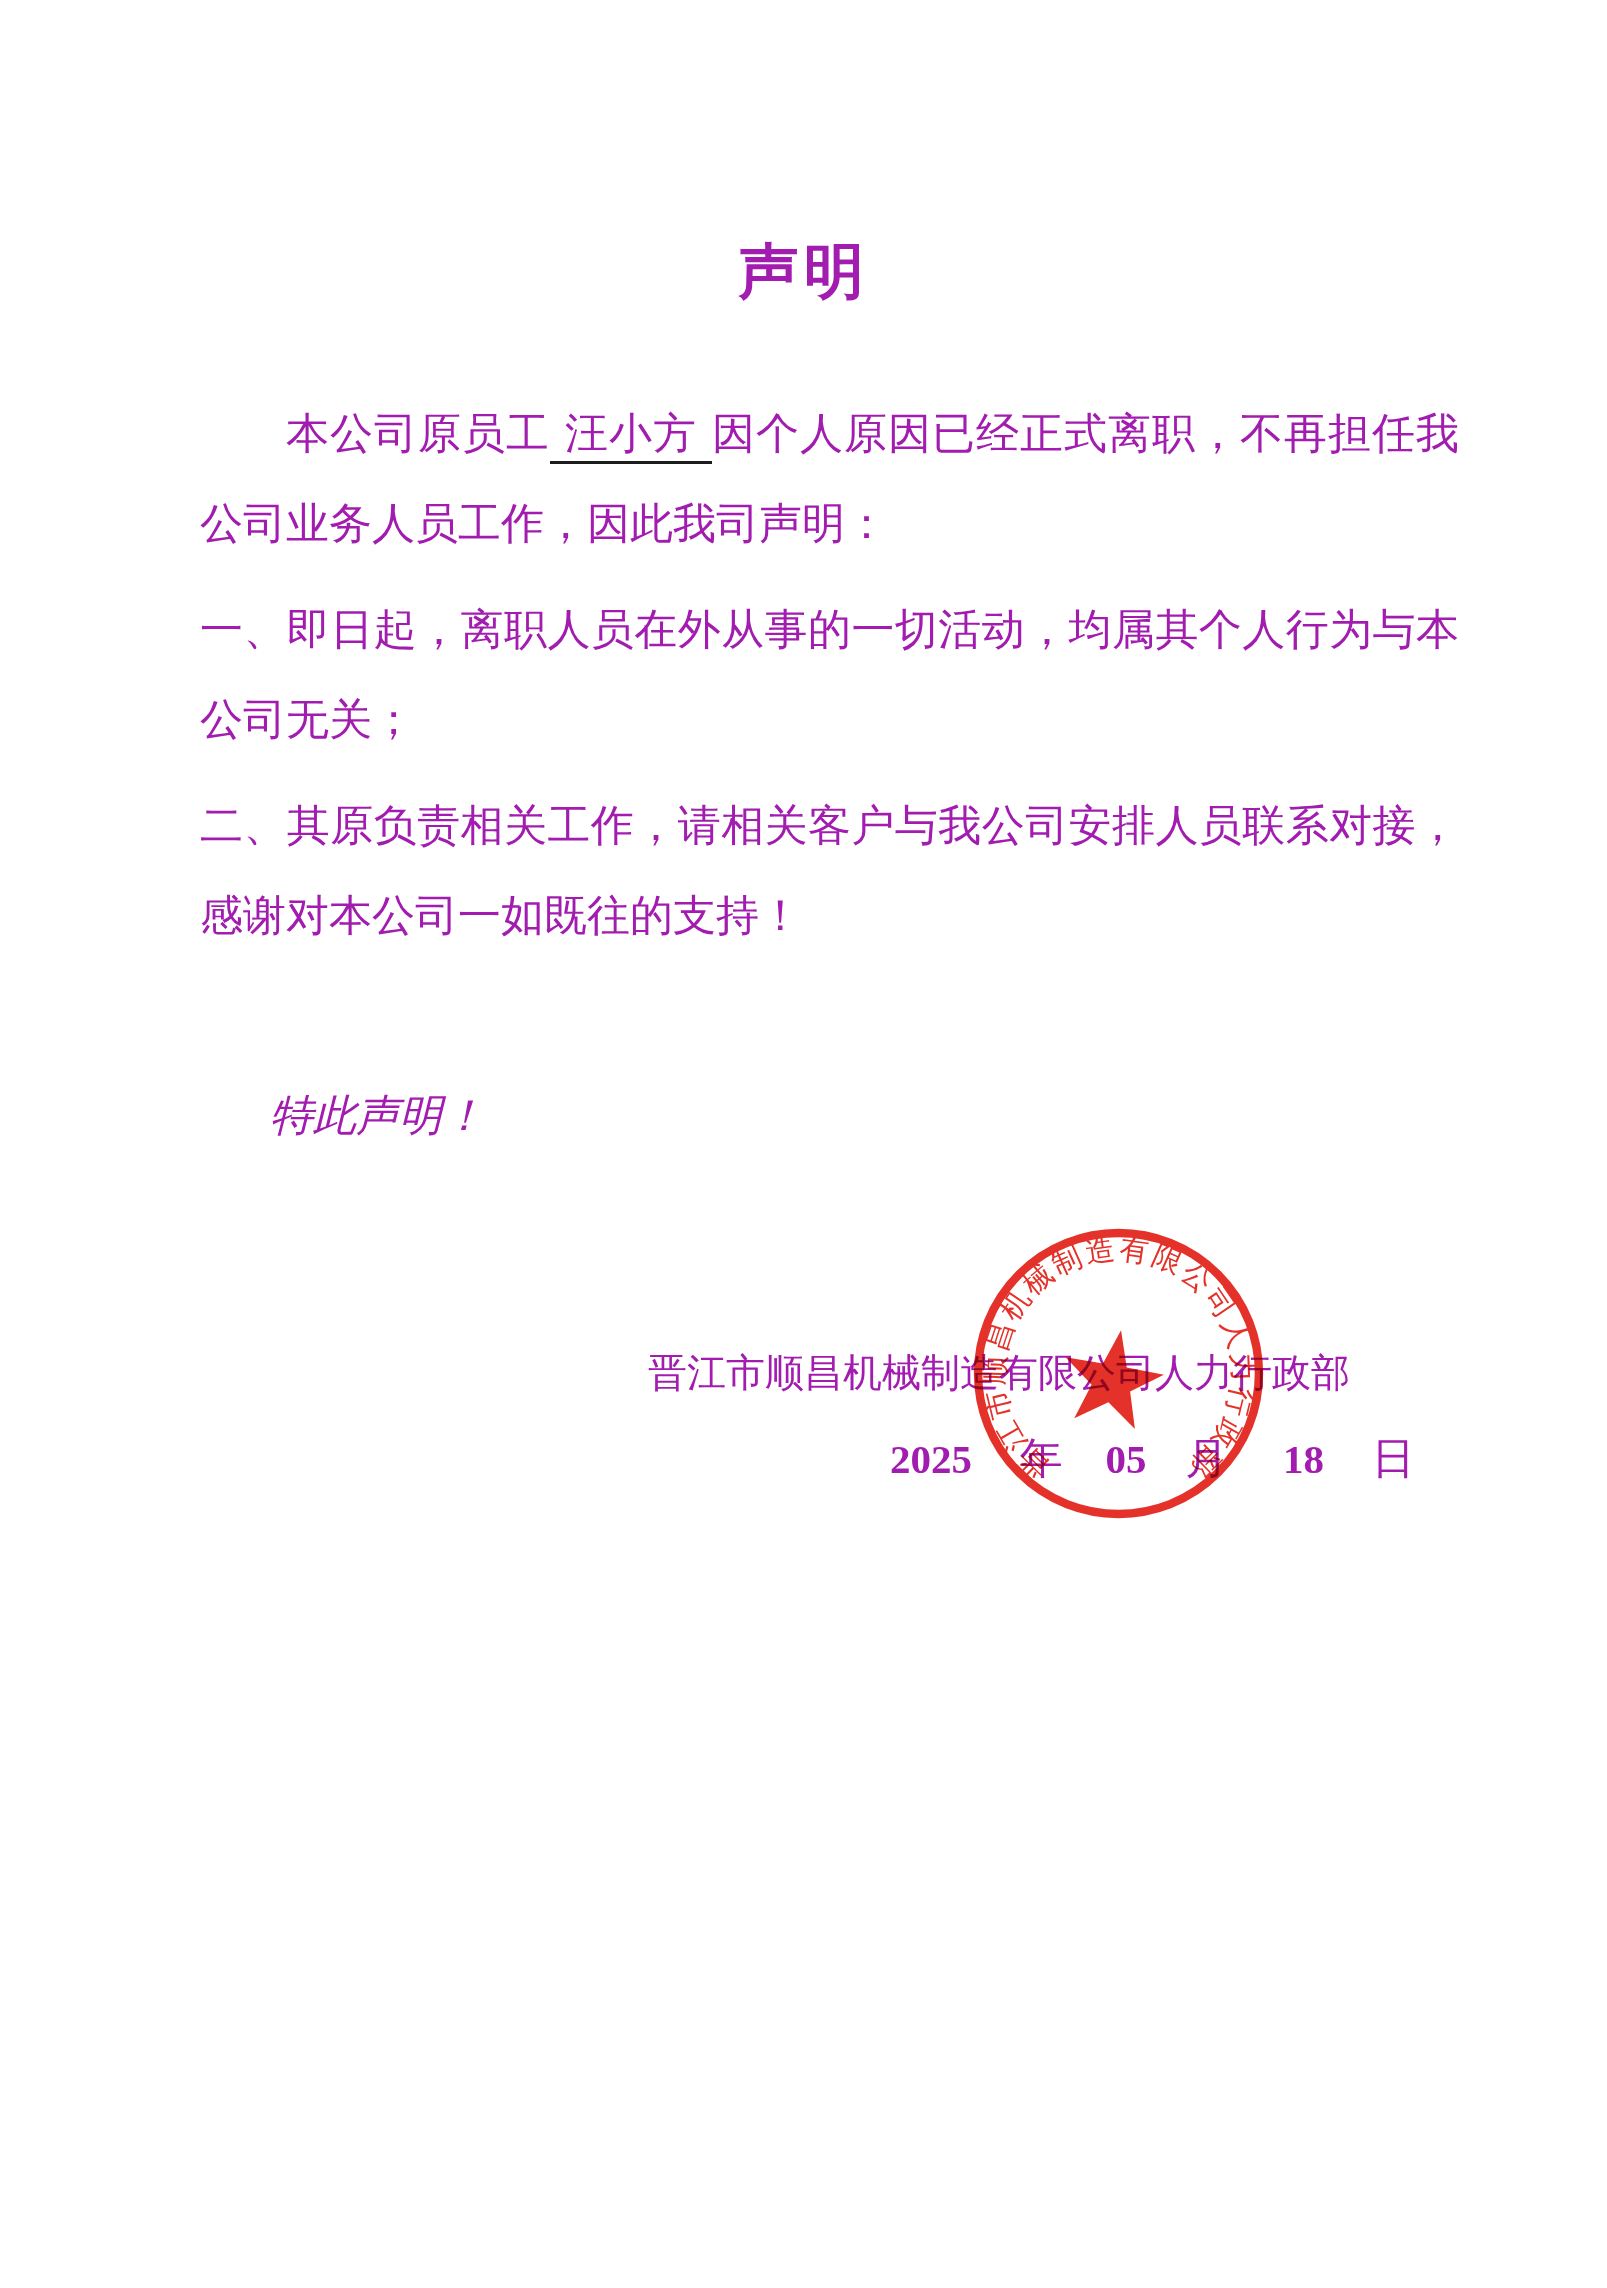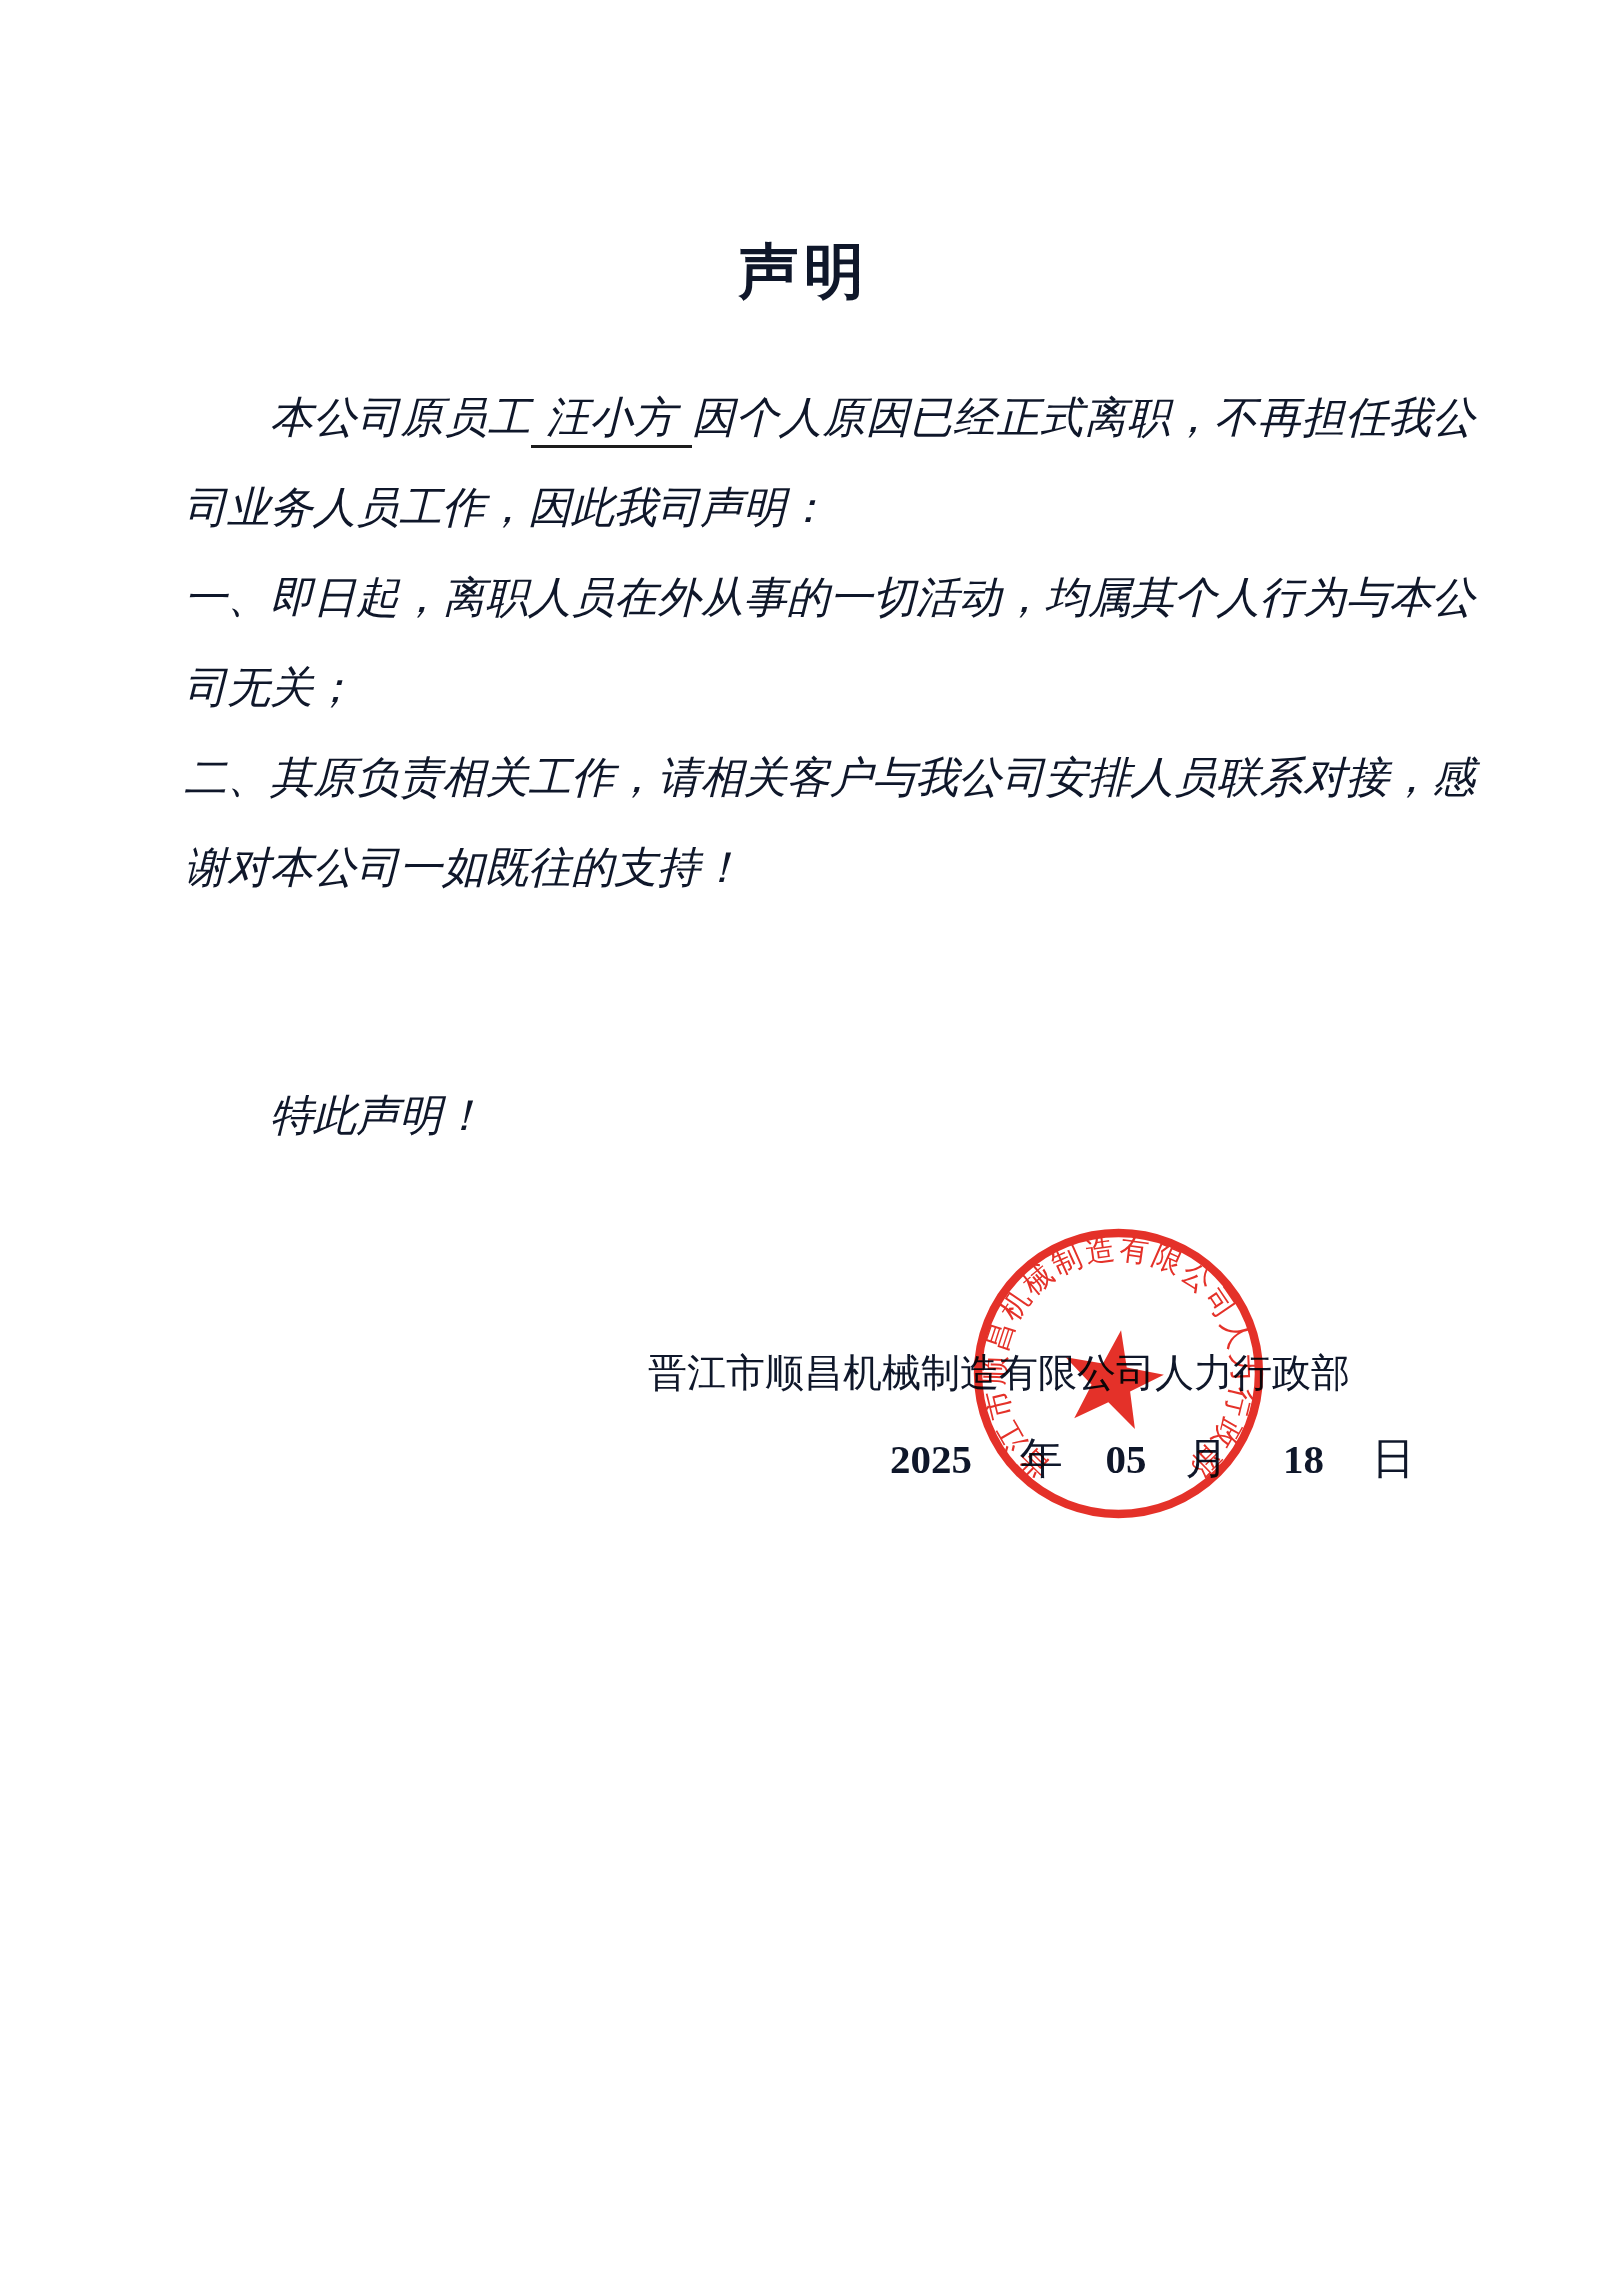--- a/index.html
+++ b/index.html
@@ -7,21 +7,21 @@
     padding: 0;
     background: #ffffff;
   }
   .page {
     position: relative;
     width: 1608px;
     height: 1603px;
     background: #ffffff;
     overflow: hidden;
     font-family: "Liberation Serif", "DejaVu Serif", serif;
-    color: #0f172a;
+    color: #a21caf;
   }
   .title {
     position: absolute;
     top: 232px;
     left: 0;
     width: 100%;
     margin: 0;
     text-align: center;
     font-size: 60px;
     font-weight: 700;
@@ -30,22 +30,21 @@
   .body-text {
     position: absolute;
     left: 184px;
     top: 373px;
     width: 1291px;
     font-size: 43px;
     line-height: 90px;
     text-align: justify;
   }
   .body-text p {
-    margin: 0;
-    font-style: italic;
+    margin: 16px;
   }
   .body-text p.indent {
     text-indent: 86px;
   }
   .name-underline {
     border-bottom: 3.7px solid #1c1c1c;
     padding: 0 15px 3.7px 15px;
     white-space: nowrap;
   }
   .closing {

